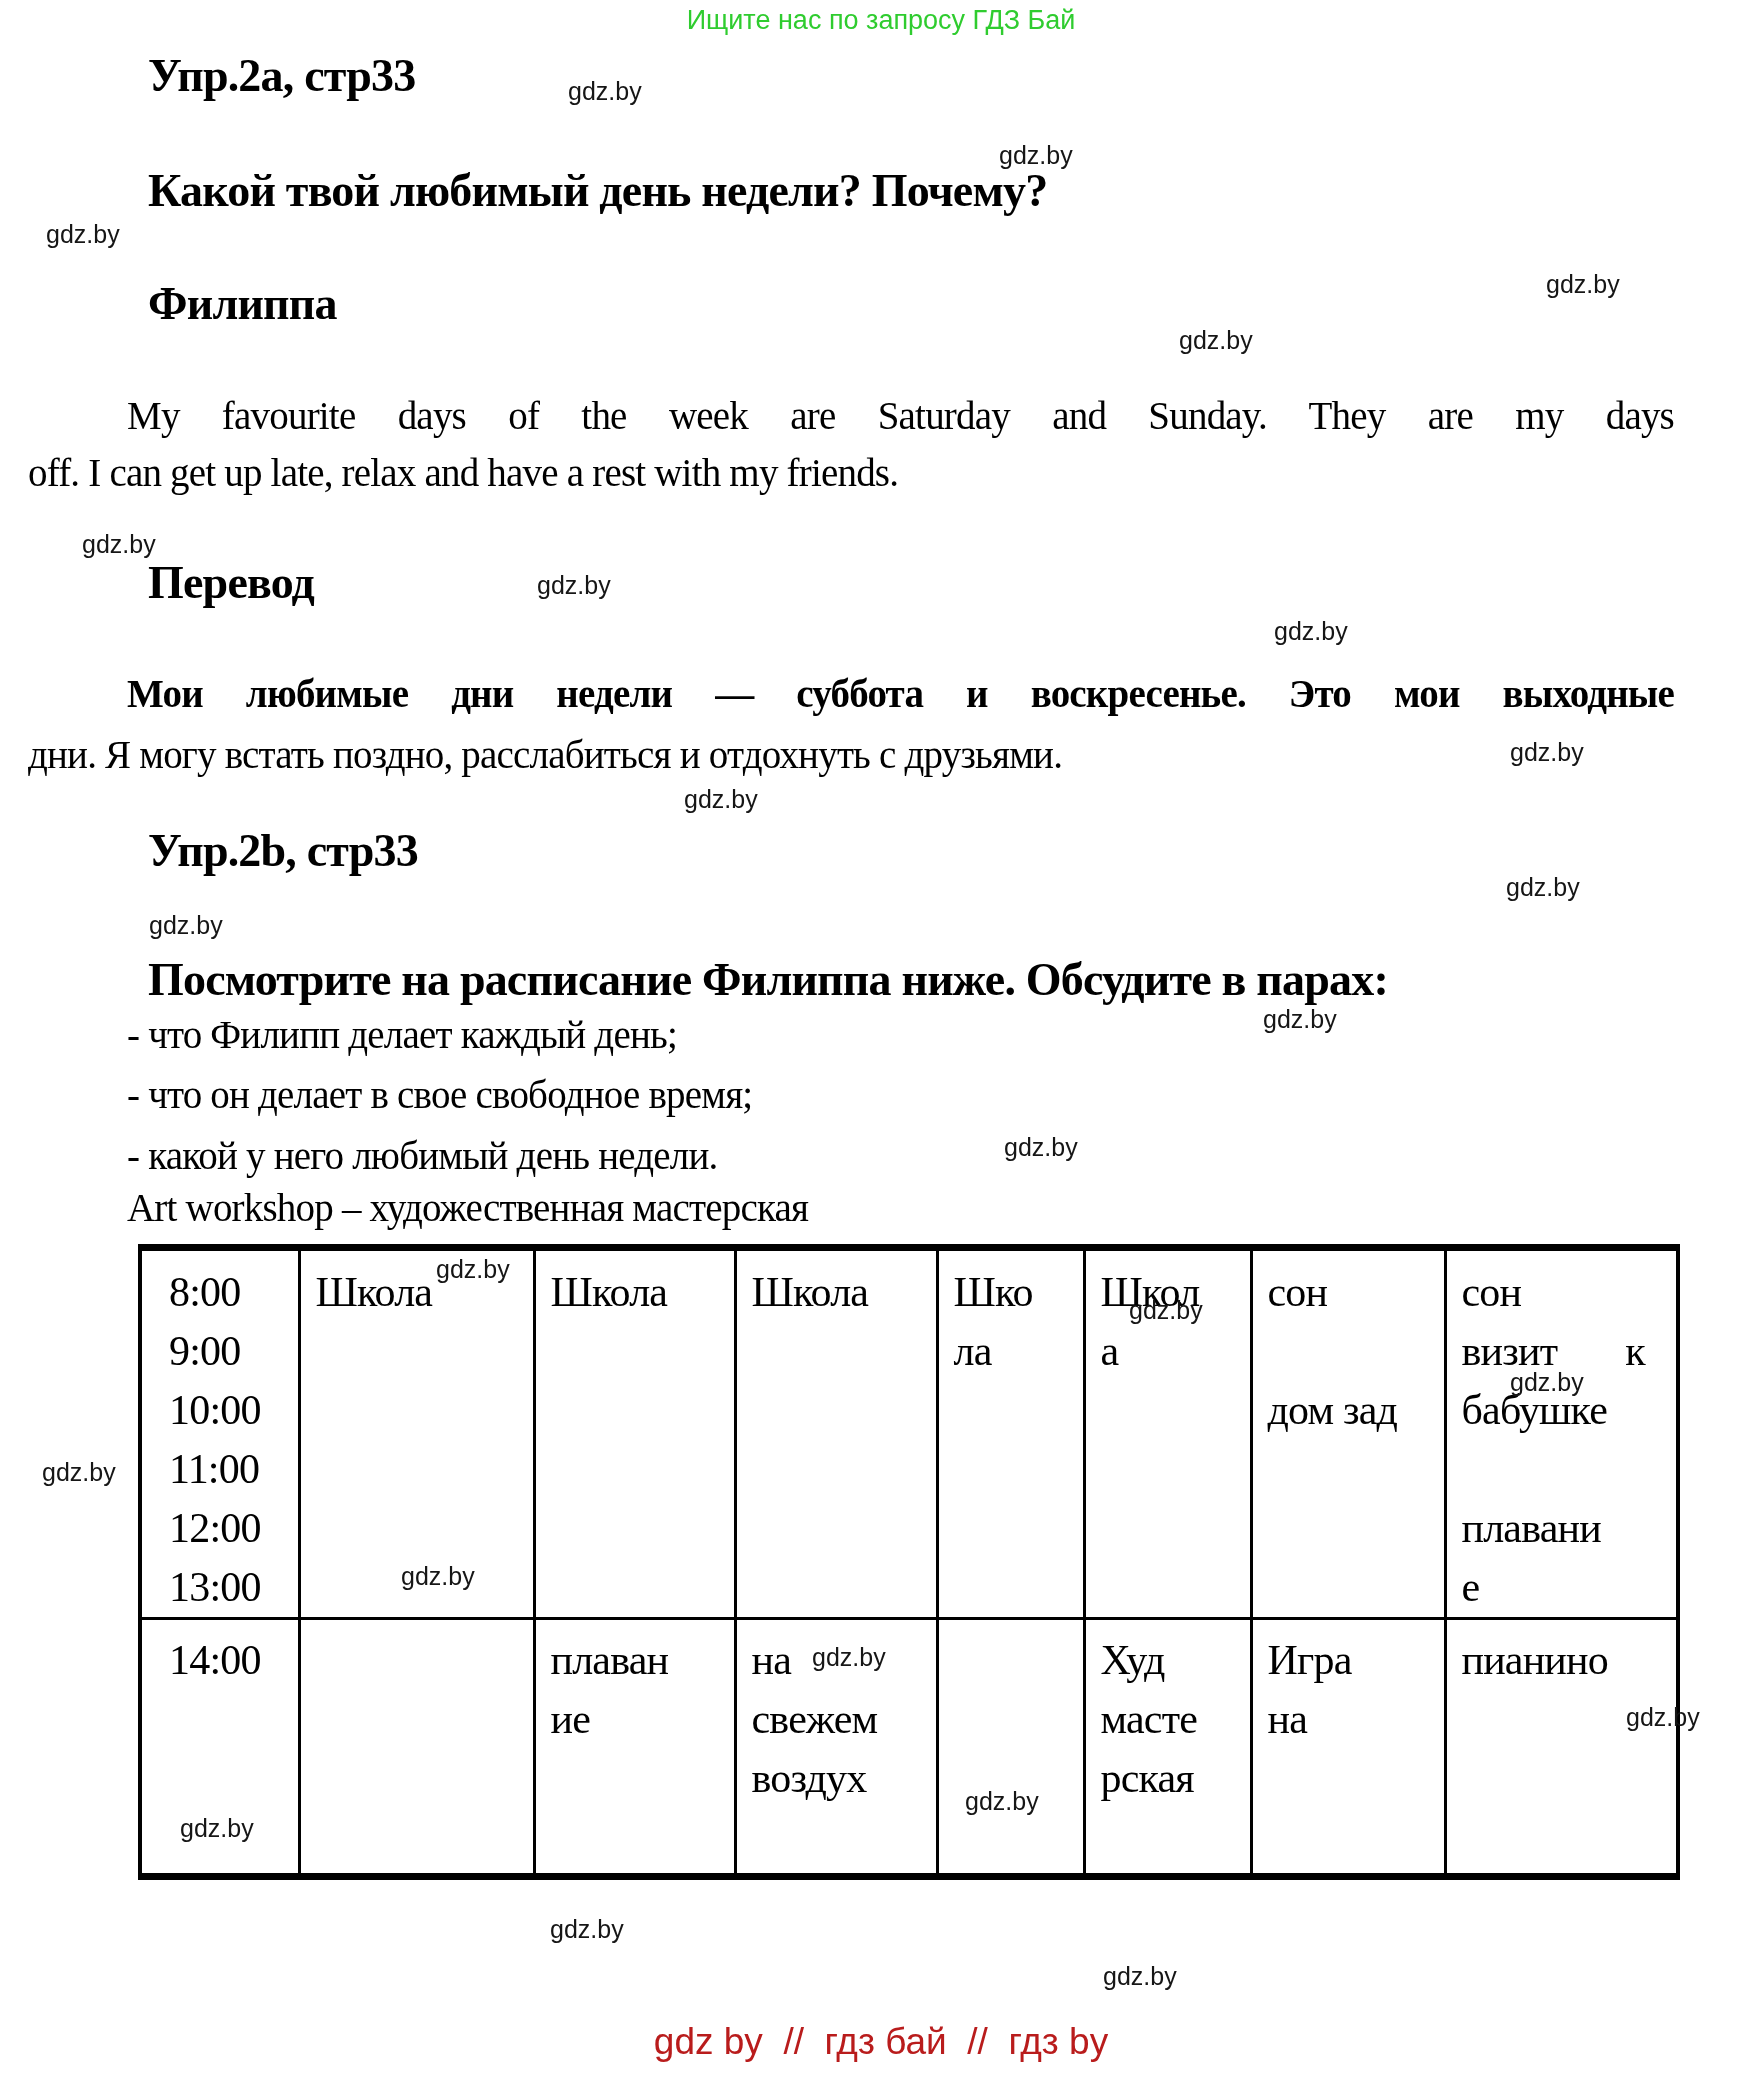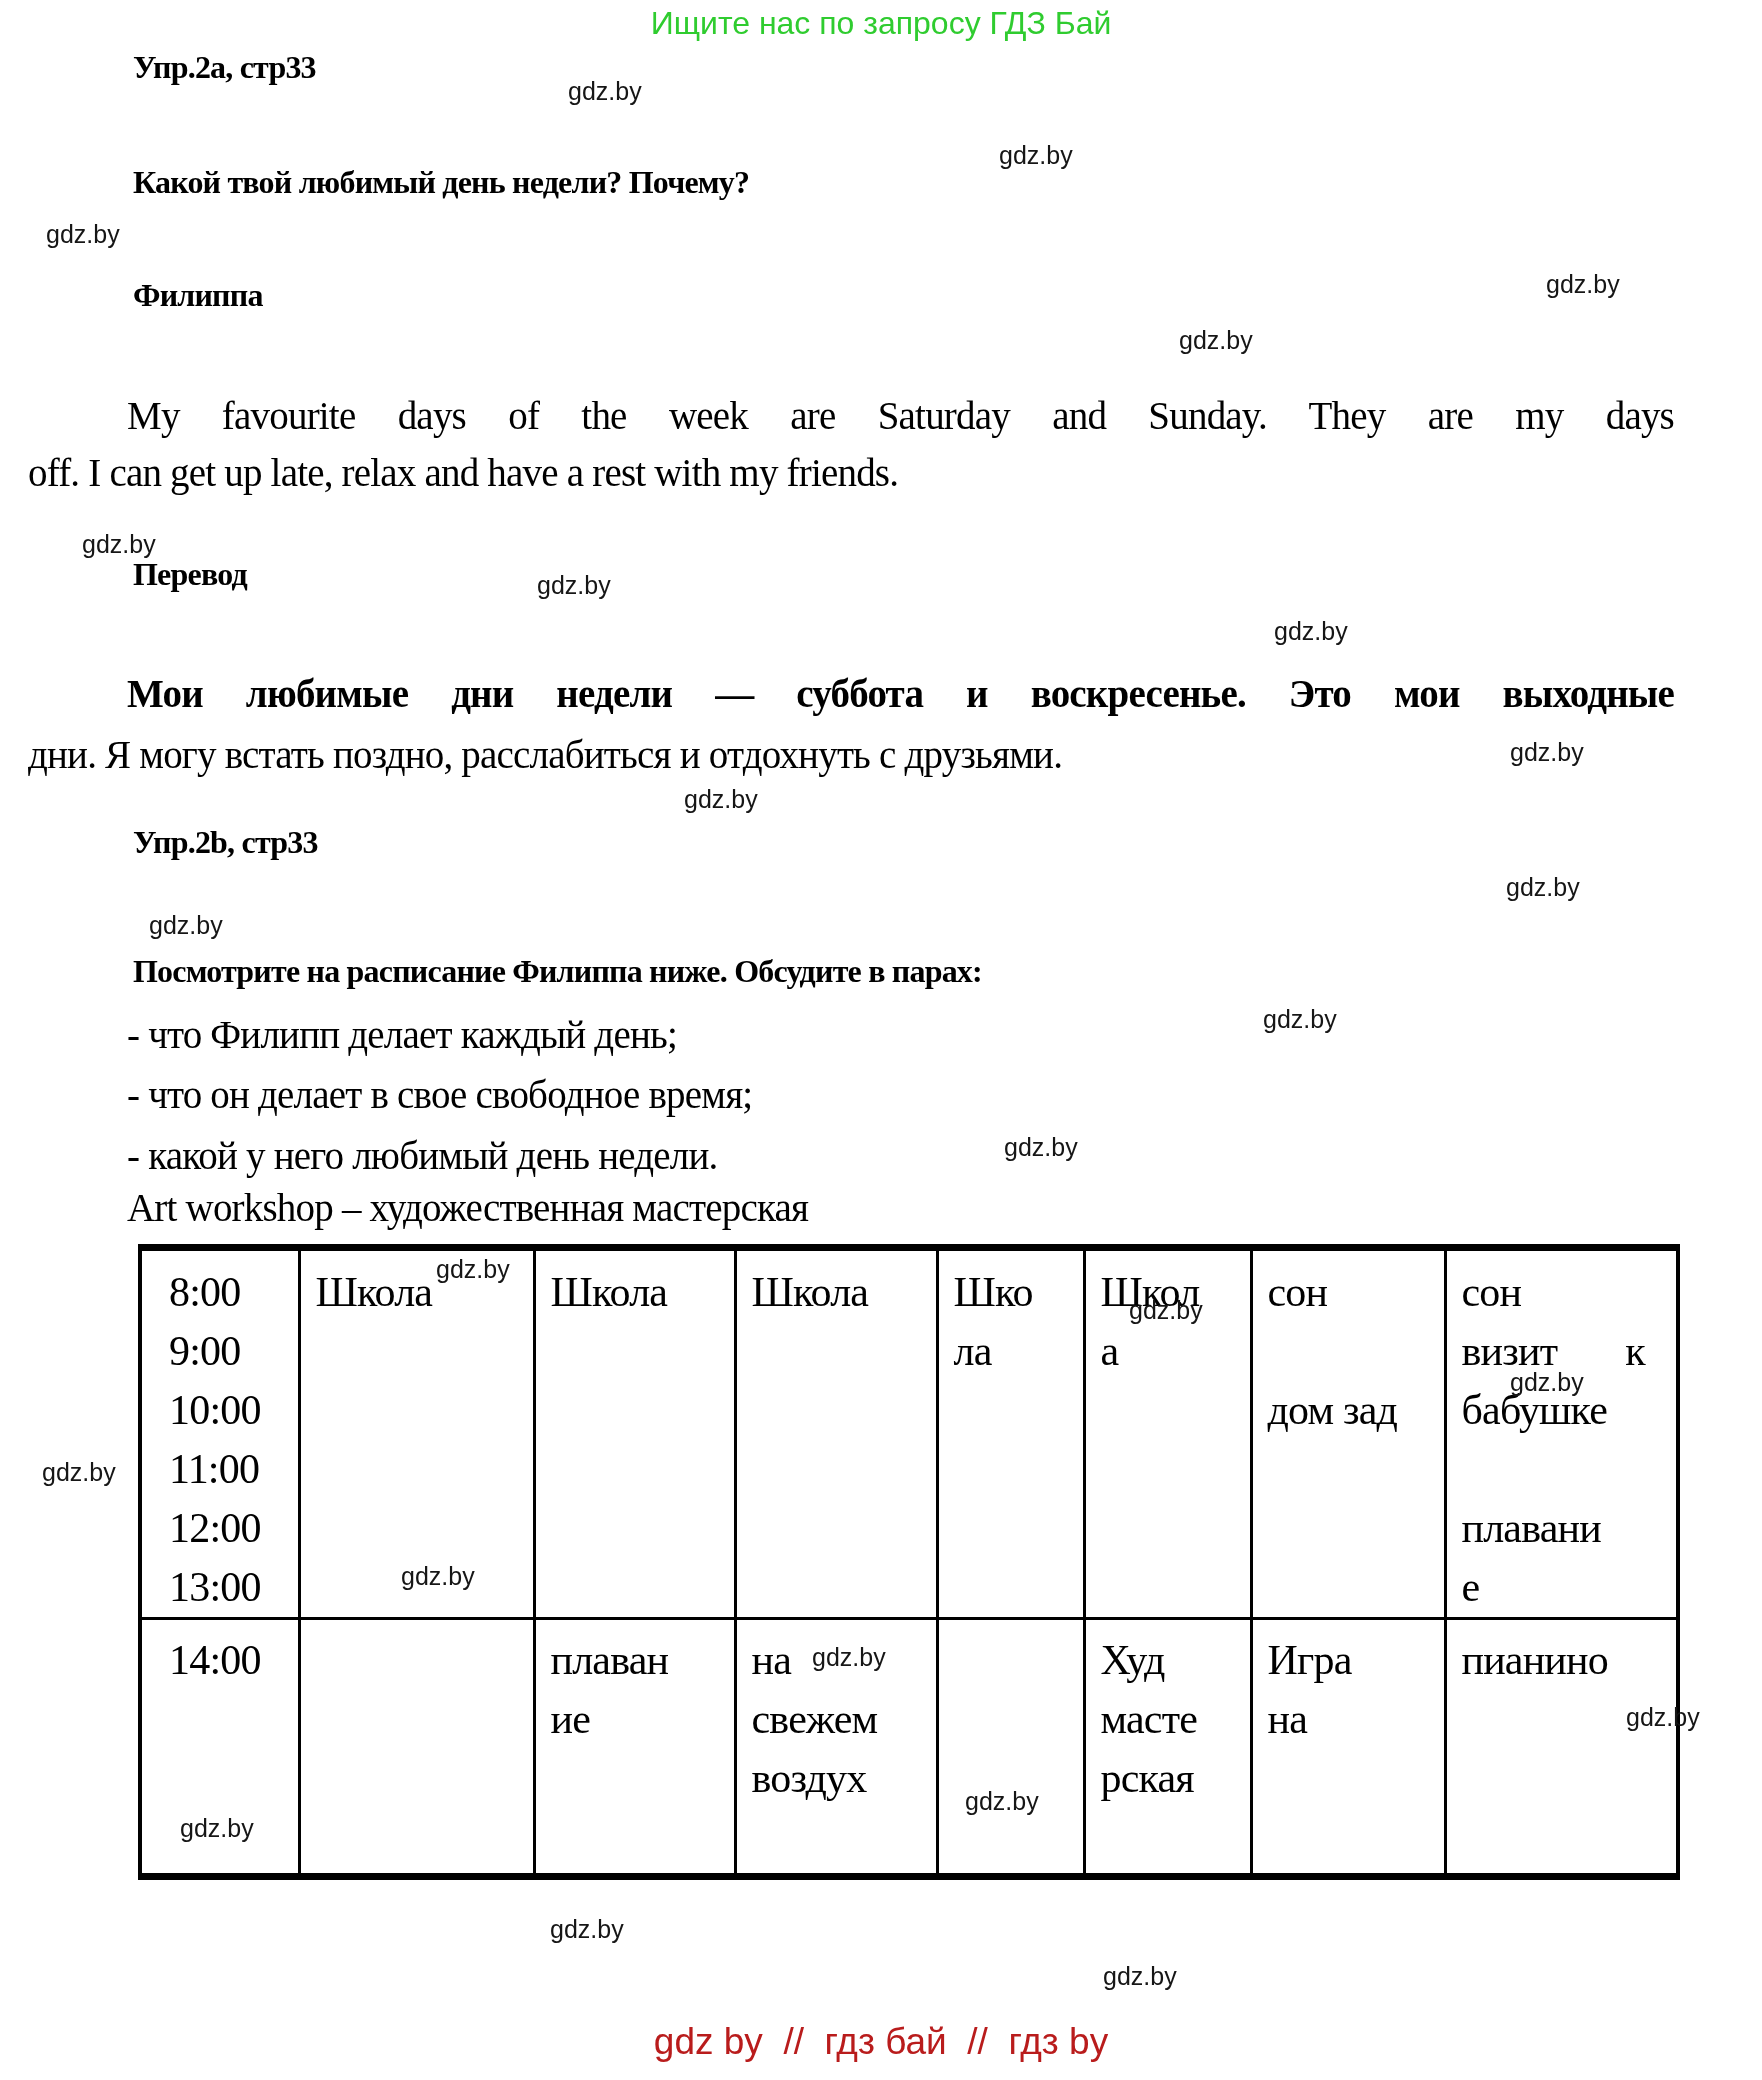--- a/index.html
+++ b/index.html
@@ -2,30 +2,30 @@
 <html style="font-size:13.4px"><head>
 <meta charset="utf-8">
 <style>
   html,body{margin:0;padding:0;background:#ffffff;}
   .page{
     position:relative;width:1762px;height:2081px;background:#ffffff;
     font-family:"Liberation Serif",serif;color:#000;overflow:hidden;
   }
   .banner{
     position:absolute;top:5px;left:0;width:100%;text-align:center;
-    font-family:"Liberation Sans",sans-serif;font-size:32px;font-weight:normal;
+    font-family:"Liberation Sans",sans-serif;font-size:27px;font-weight:normal;
     color:#2fcc2f;white-space:nowrap;
   }
   .wm{
     position:absolute;font-family:"Liberation Sans",sans-serif;font-size:25px;
     color:#161616;z-index:5;white-space:nowrap;
   }
   .h{
-    position:absolute;font-weight:bold;font-size:32px;letter-spacing:-0.8px;
-    white-space:nowrap;z-index:2;
+    position:absolute;font-weight:bold;font-size:46px;letter-spacing:-0.8px;
+    white-space:nowrap;z-index:2;margin-left:15px;
   }
   .line{
     position:absolute;font-size:39px;letter-spacing:-0.8px;white-space:nowrap;z-index:2;
   }
   .jline{
     position:absolute;font-size:39px;letter-spacing:-0.8px;z-index:2;
     text-align:justify;text-align-last:justify;
   }
   .sched{
     position:absolute;left:138px;top:1244px;z-index:1;

